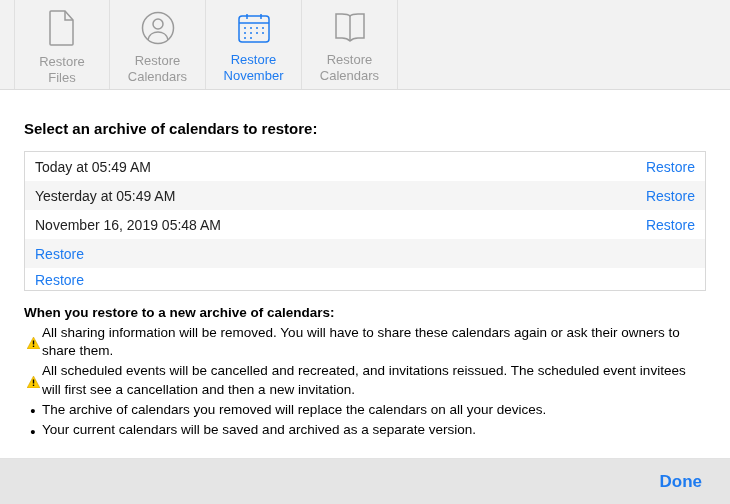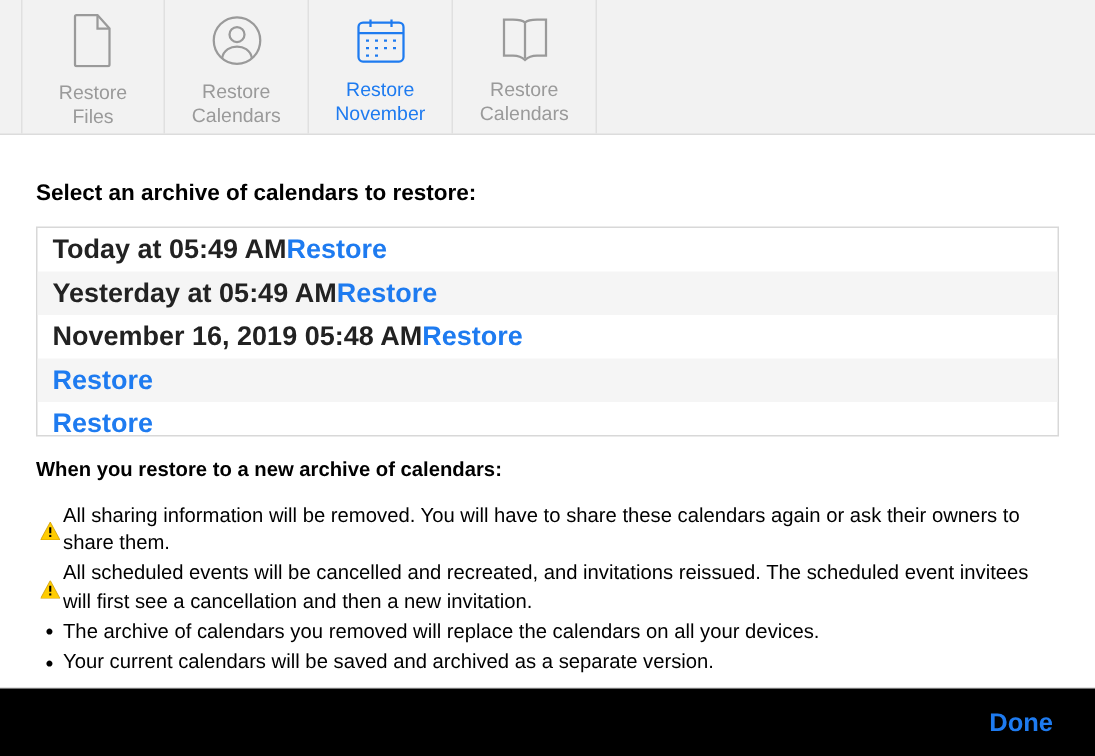--- a/index.html
+++ b/index.html
@@ -31,34 +31,34 @@
   .section-title { font-size: 15px; font-weight: 700; color: #000; margin-top: 12px; margin-bottom: 14px; }
 
   .archive-list {
     border: 1px solid #d8d8d8;
     height: 140px;
     overflow: hidden;
     background: #fff;
   }
   .archive-row {
     display: flex;
+    justify-content: space-between;
     align-items: center;
     height: 29px;
     padding: 0 10px;
-    font-size: 18px;
+    font-size: 14px;
     color: #222;
-    font-weight: bold;
   }
   .archive-row:nth-child(even) { background: #f5f5f5; }
   .archive-row .timestamp { white-space: nowrap; overflow: hidden; text-overflow: ellipsis; }
   .archive-row .restore-link { color: #1e7bf0; cursor: pointer; }
   .archive-row.cut { height: 24px; align-items: flex-start; padding-top: 4px; }
 
   .notes { margin-top: 14px; font-size: 13.5px; color: #000; }
-  .notes-title { font-weight: 600; margin-bottom: 15px; }
+  .notes-title { font-weight: 600; margin-bottom: 4px; }
   .note-line { display: flex; align-items: center; margin-bottom: 2px; line-height: 1.35; }
   .note-line .bullet { width: 18px; flex-shrink: 0; display: flex; justify-content: center; padding-top: 2px; }
   .note-line .bullet.dot::before { content: "\2022"; font-size: 15px; line-height: 1; }
   .note-line .text { flex: 1; }
 
   .warning-triangle {
     width: 13px; height: 12px;
     display: inline-block;
     position: relative;
   }
@@ -66,21 +66,21 @@
 
   .footer {
     position: absolute;
     bottom: 0; left: 0; right: 0;
     height: 46px;
     border-top: 1px solid #e2e2e2;
     display: flex;
     justify-content: flex-end;
     align-items: center;
     padding-right: 28px;
-    background: #000000;
+    background: #e5e5e5;
   }
   .done-btn {
     color: #1e7bf0;
     font-size: 17px;
     font-weight: 600;
     cursor: pointer;
   }
 </style>
 </head>
 <body>

